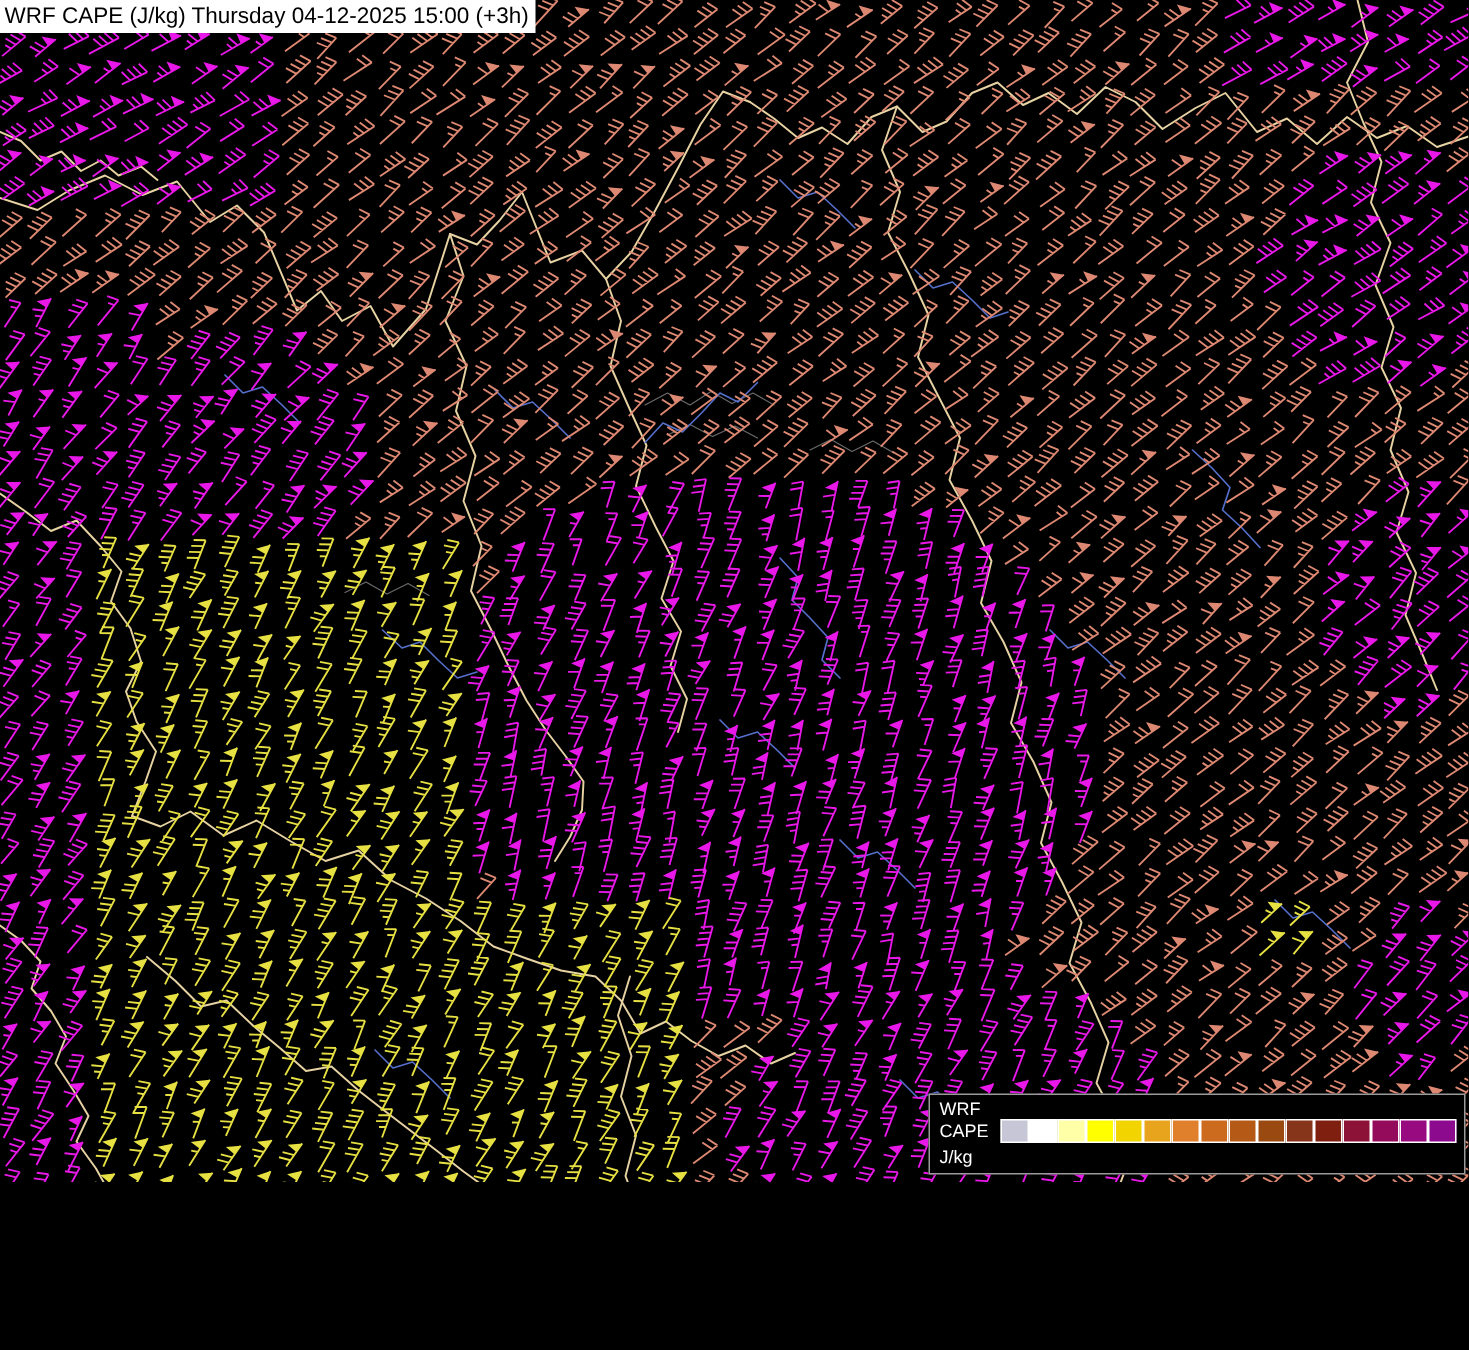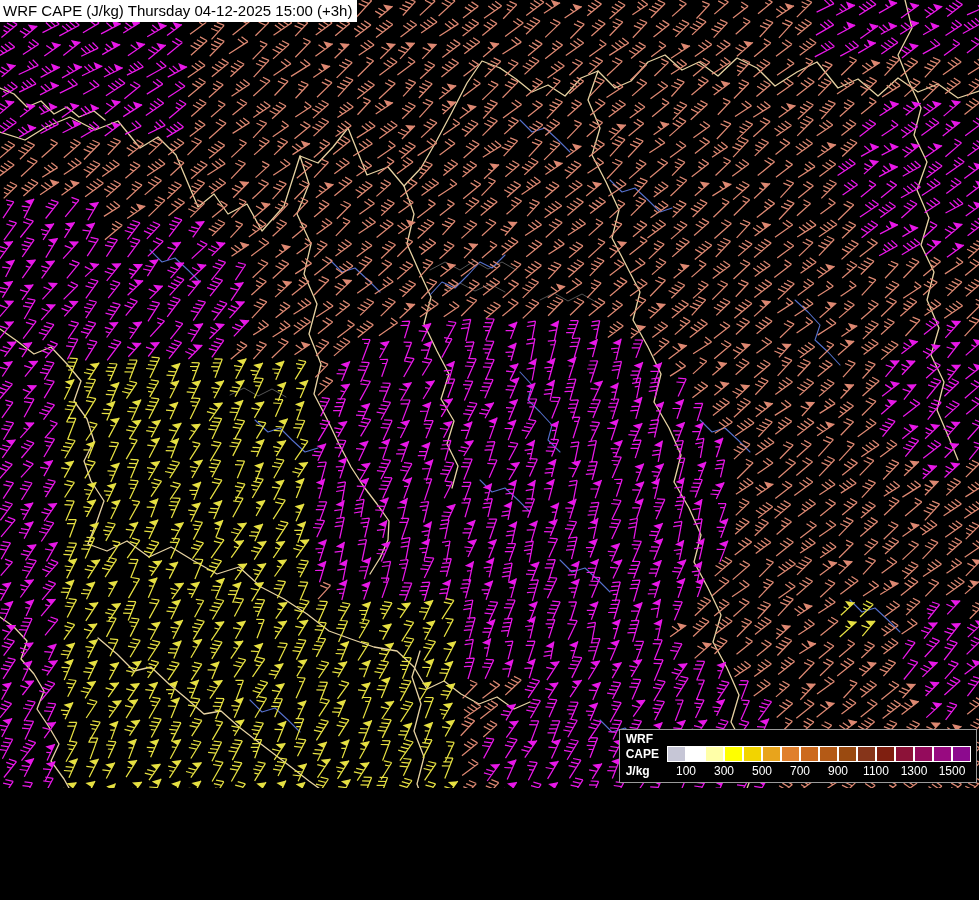--- a/index.html
+++ b/index.html
@@ -13,21 +13,21 @@
   .title-line {
     display:table; background:#ffffff; color:#000;
     font-size:15px; line-height:19px; padding:1px 5px 2px 3px; white-space:nowrap;
   }
   .legend {
     position:absolute; right:2px; bottom:5px; z-index:5;
     background:#000; border:1px solid #9a9a9a;
     display:grid; grid-template-columns:auto auto; grid-template-rows:13px 18px 16px;
     column-gap:8px; padding:2px 5px 3px 6px; color:#fff; font-size:12px;
   }
-  .legend .lab { display:flex; align-items:center;font-weight:bold; }
+  .legend .lab { display:flex; align-items:center; }
   .legend-boxes { display:flex; align-items:center; width:304px; }
   .legend-box { width:19px; height:16px; border:1px solid #fff; flex:0 0 19px; }
   .legend-ticks { display:flex; width:304px; }
   .legend-tick { width:38px; text-align:center; line-height:16px; flex:0 0 38px; }
 </style>
 </head>
 <body>
 
 <div class="canvas">
   <svg id="map-svg" class="layer" width="979" height="900">
@@ -91,24 +91,14 @@
         <div class="legend-box" style="background: rgb(180, 90, 22);"></div>
         <div class="legend-box" style="background: rgb(154, 74, 16);"></div>
         <div class="legend-box" style="background: rgb(134, 53, 26);"></div>
         <div class="legend-box" style="background: rgb(127, 31, 16);"></div>
         <div class="legend-box" style="background: rgb(140, 18, 56);"></div>
         <div class="legend-box" style="background: rgb(148, 11, 92);"></div>
         <div class="legend-box" style="background: rgb(152, 10, 128);"></div>
         <div class="legend-box" style="background: rgb(140, 10, 142);"></div>
       </div>
     <div class="lab">J/kg</div>
-    <div class="legend-ticks" id="legend-ticks">
-        <div class="legend-tick">100</div>
-        <div class="legend-tick">300</div>
-        <div class="legend-tick">500</div>
-        <div class="legend-tick">700</div>
-        <div class="legend-tick">900</div>
-        <div class="legend-tick">1100</div>
-        <div class="legend-tick">1300</div>
-        <div class="legend-tick">1500</div>
-      </div>
   </div>
 </div>
 
 </body></html>

